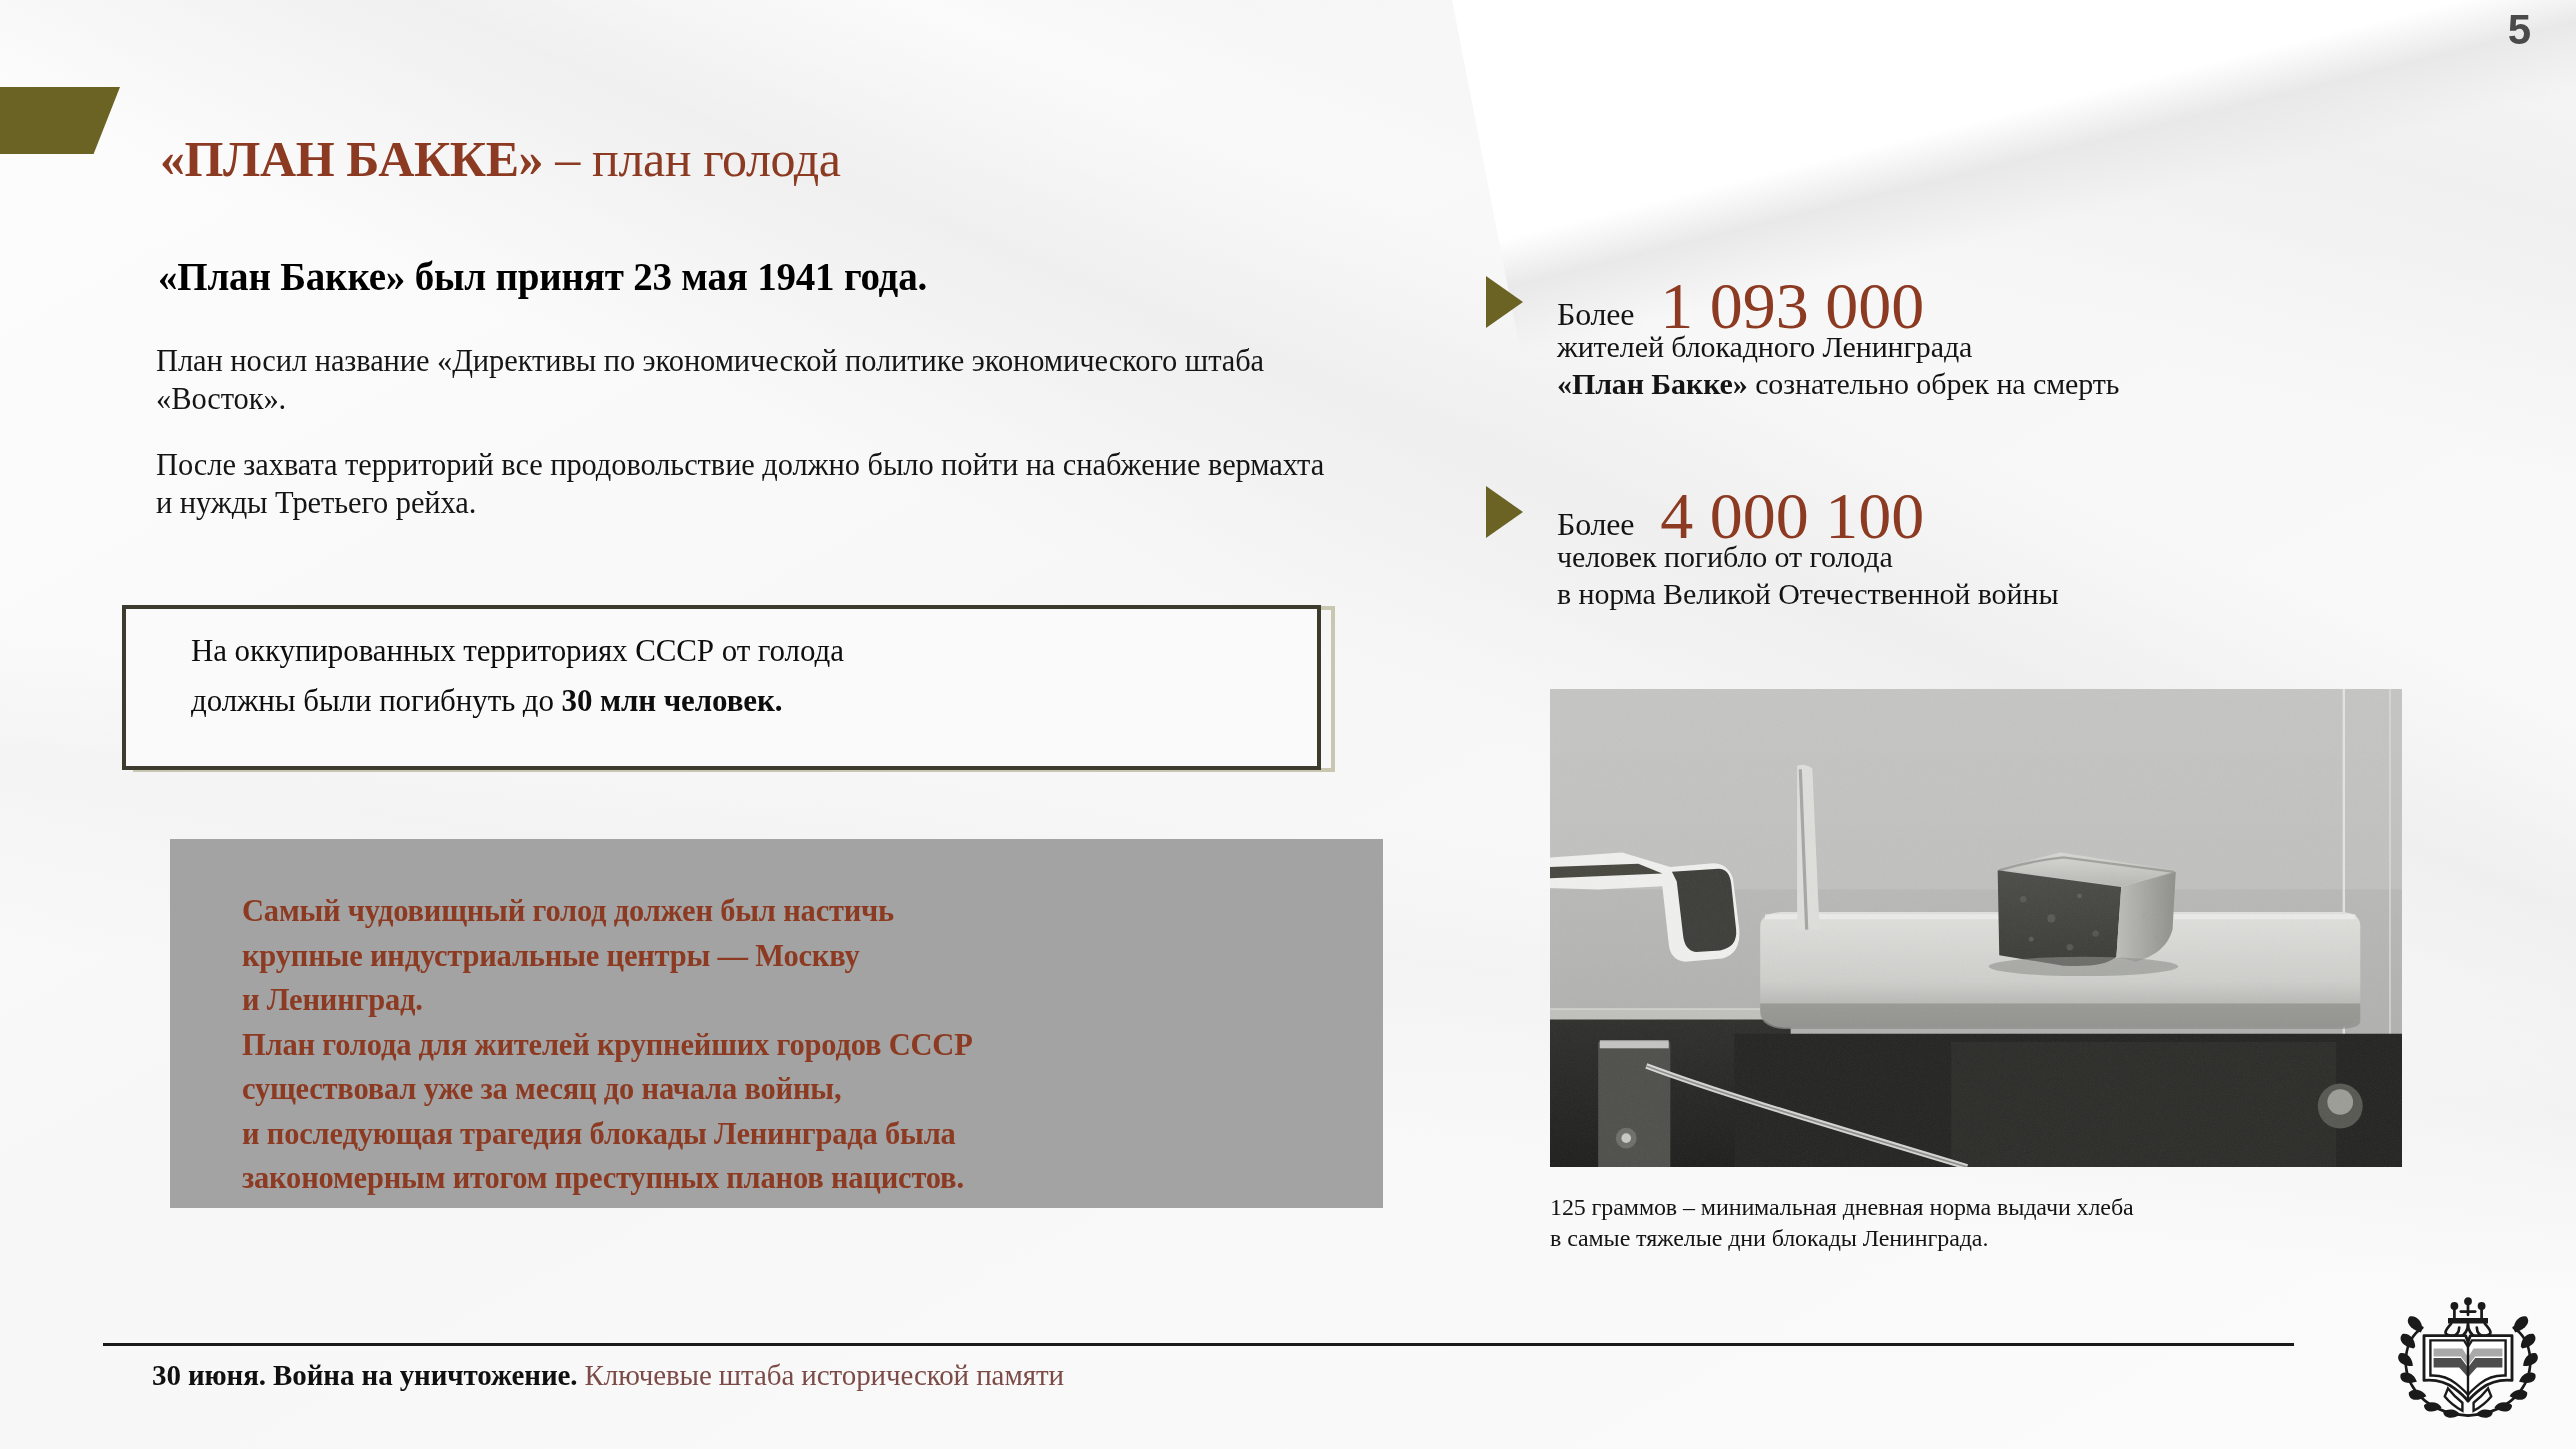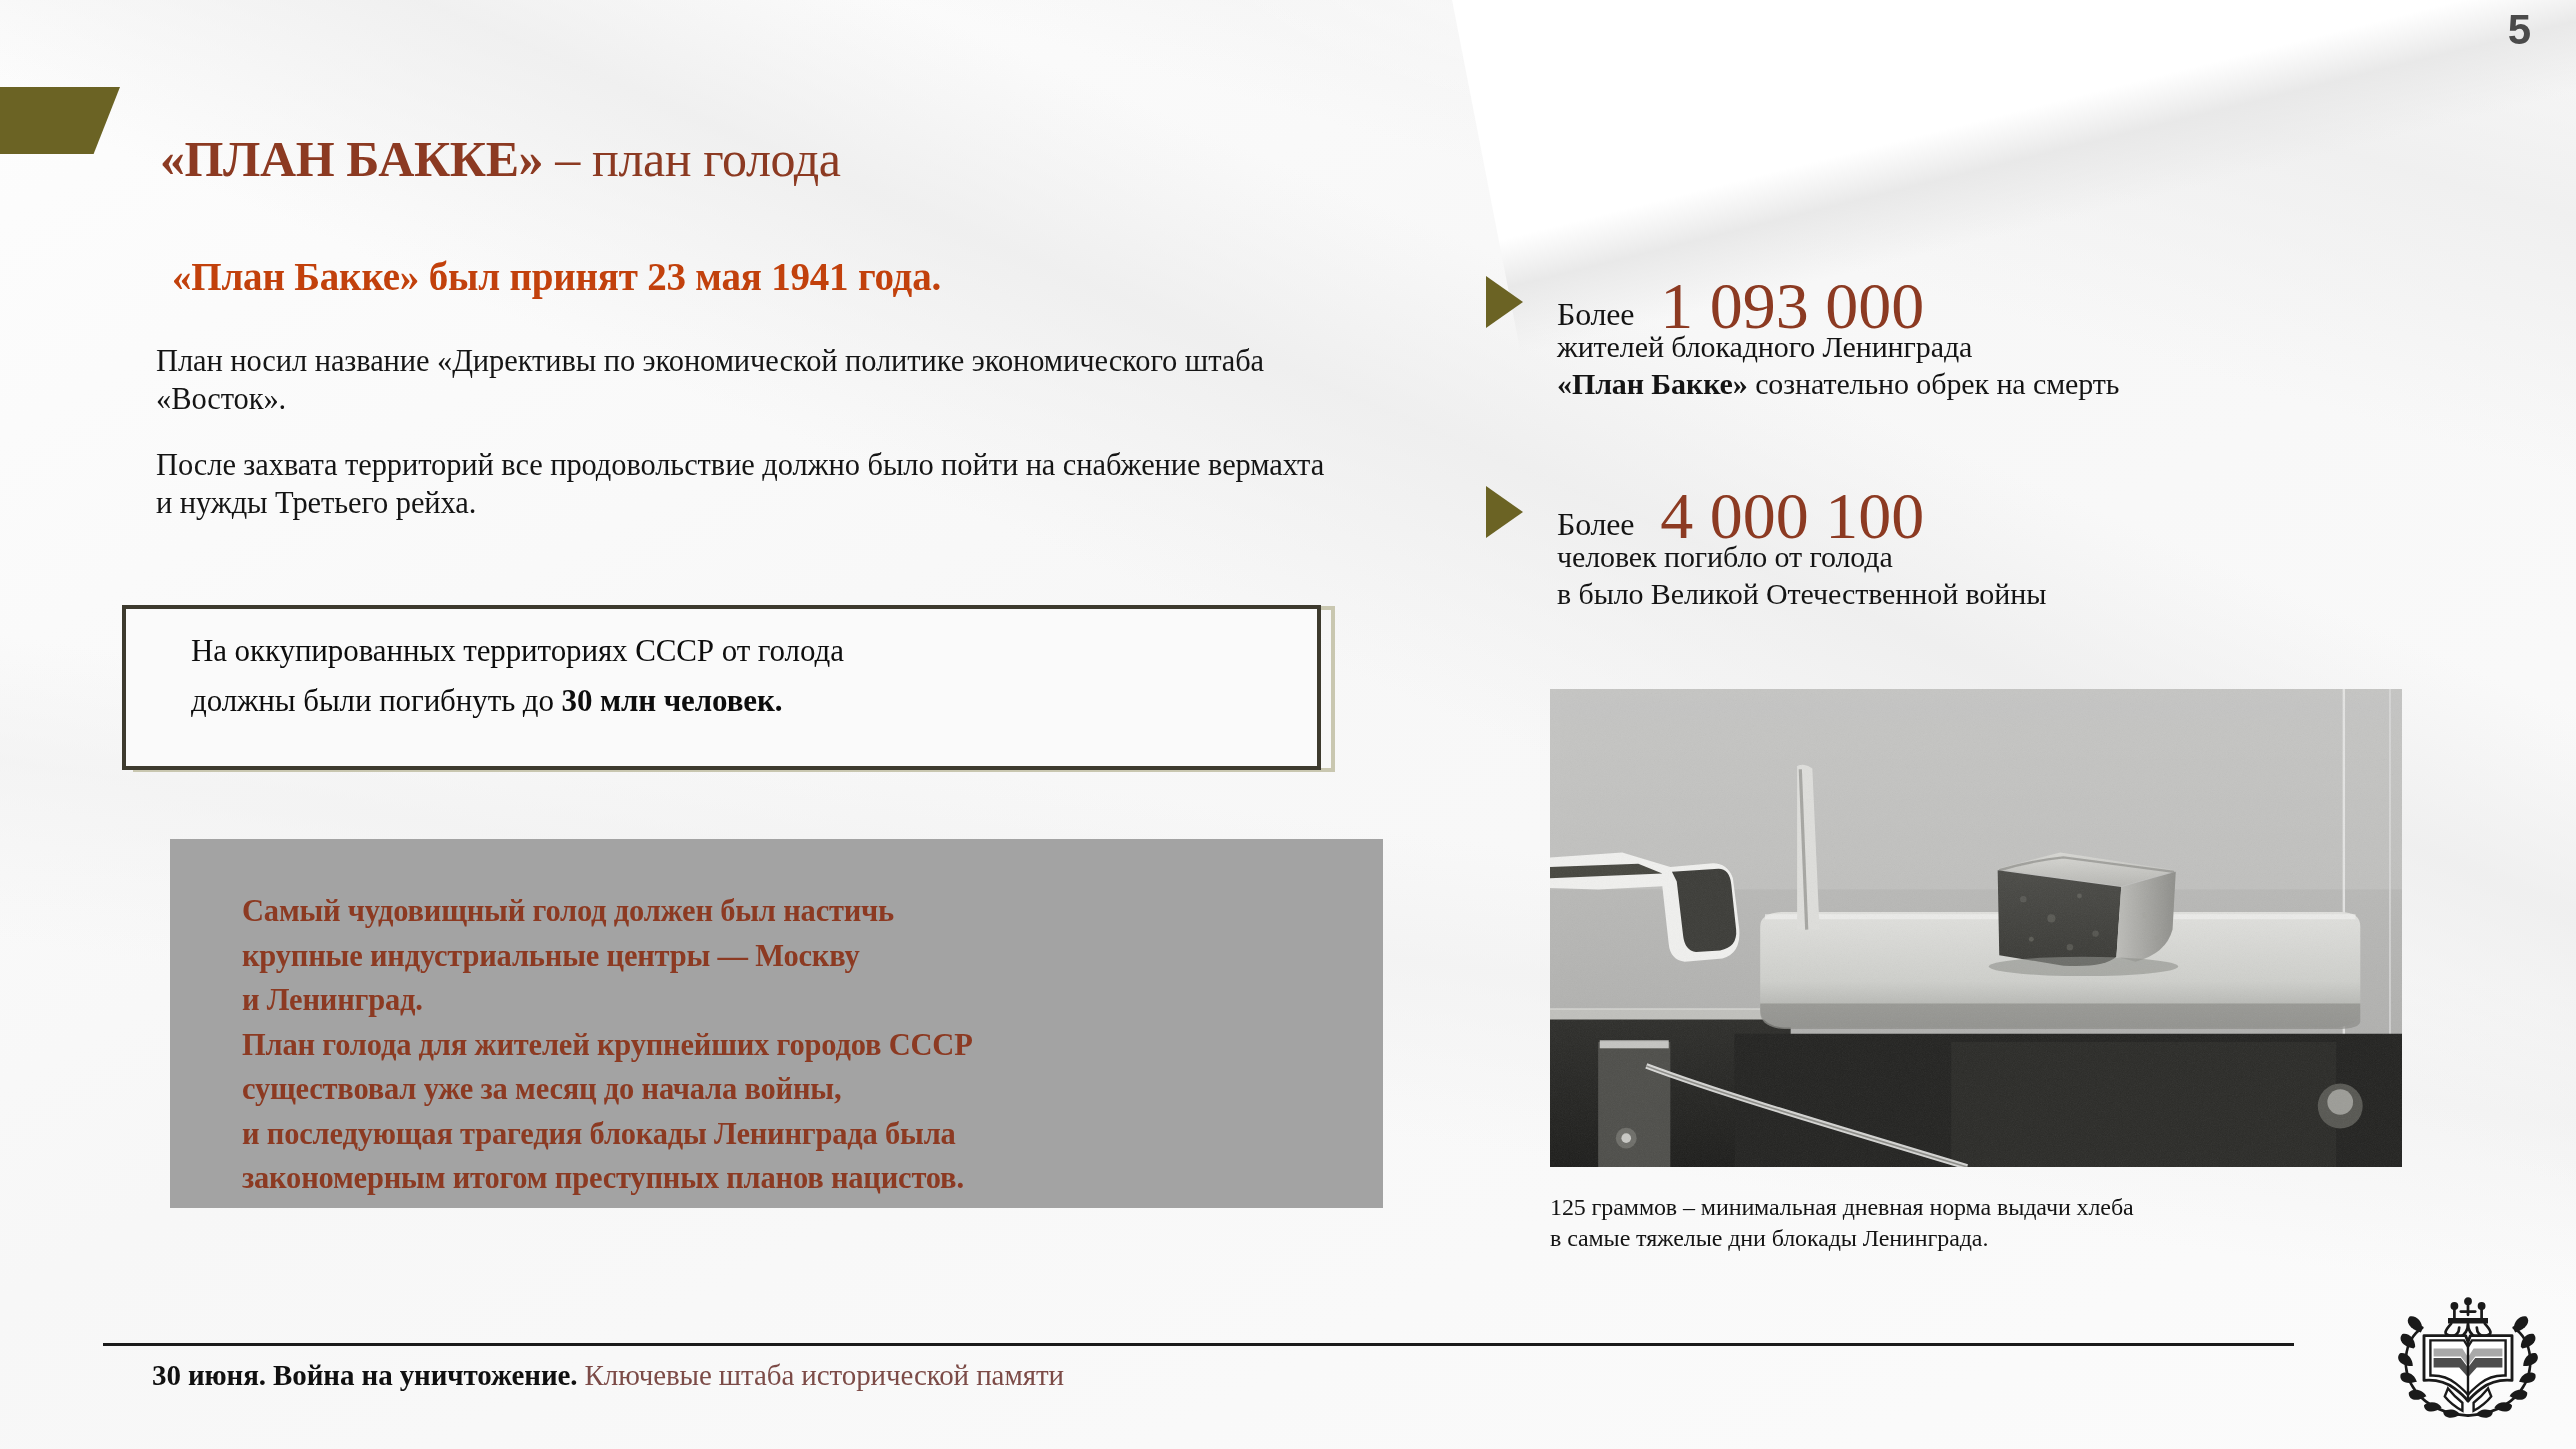--- a/index.html
+++ b/index.html
@@ -59,22 +59,22 @@
     white-space:nowrap;
     letter-spacing:-0.4px;
   }
   .slide-title .tt-strong{font-weight:700;}
   .slide-title .tt-normal{font-weight:400;}
 
   
   .left-col{position:absolute;left:156px;top:255px;width:1188px;}
 
   .lead{
-    font-size:39px;font-weight:700;color:#c2410c;
-    line-height:1.15;margin:0 0 42px 16px;
+    font-size:39px;font-weight:700;color:#000000;
+    line-height:1.15;margin:0 0 42px 2px;
     letter-spacing:-0.2px;
   }
   .para{
     font-size:30.5px;color:#151515;line-height:1.26;
     margin:0 0 27px 0;letter-spacing:-0.1px;
   }
   .para.p2{margin-bottom:0;}
 
   
   .frame-wrap{
@@ -236,21 +236,21 @@
     </div>
   </div>
 
   <div class="stat" id="stat-2">
     <div class="marker"></div>
     <div class="stat-head">
       <span class="more">Более</span><span class="bignum">4 000 100</span>
     </div>
     <div class="stat-sub">
       <span>человек погибло от голода</span><br>
-      <span>в было Великой Отечественной войны</span>
+      <span>в норма Великой Отечественной войны</span>
     </div>
   </div>
 
   <div class="photo">
     <svg viewBox="0 0 1062 596" preserveAspectRatio="none">
       <defs>
         <linearGradient id="bgGrad" x1="0" y1="0" x2="0" y2="1">
           <stop offset="0%" stop-color="#c3c3c1"></stop>
           <stop offset="55%" stop-color="#b5b5b3"></stop>
           <stop offset="100%" stop-color="#a9a9a7"></stop>

